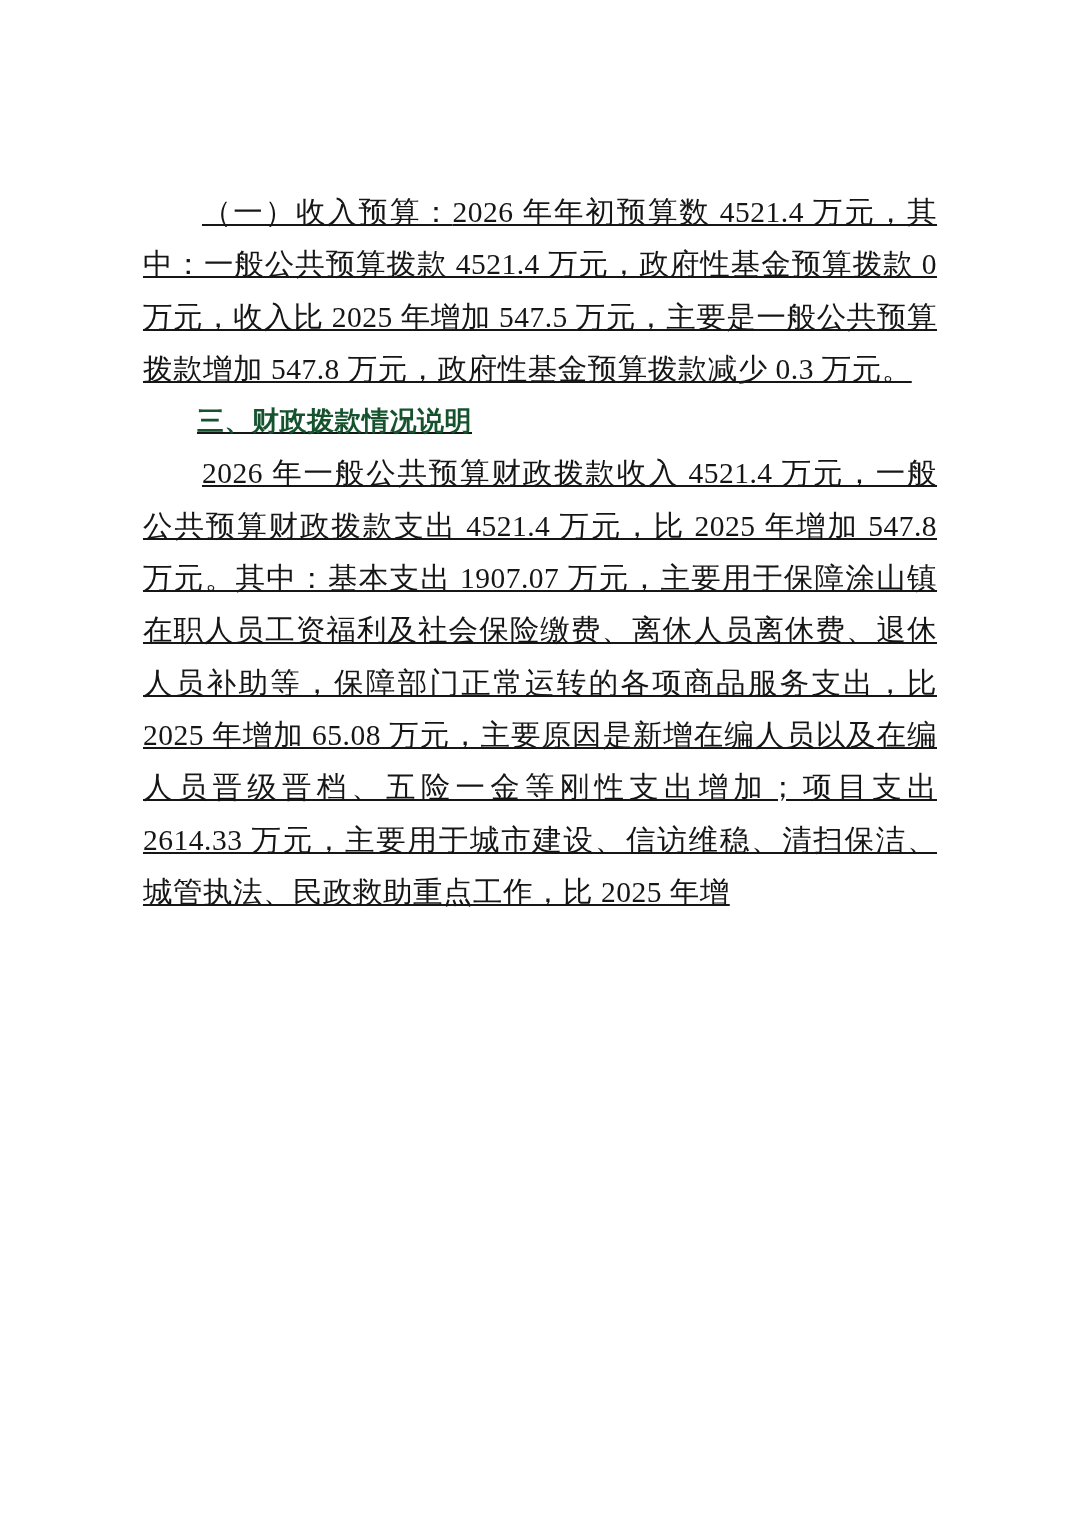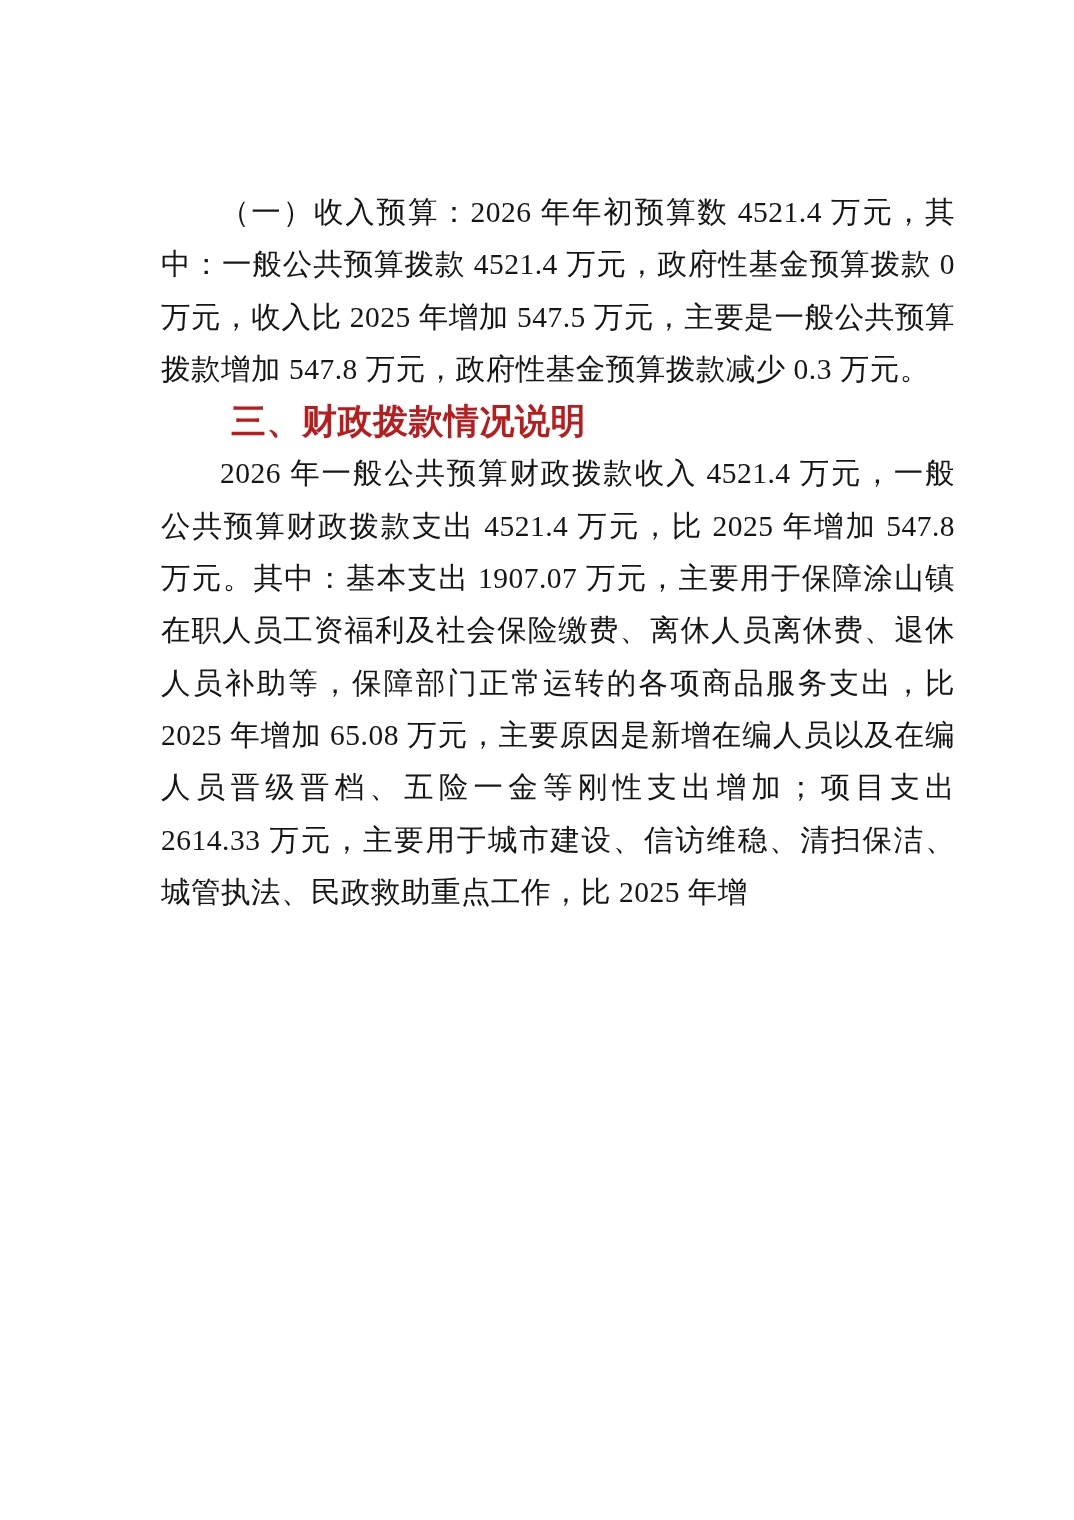--- a/index.html
+++ b/index.html
@@ -11,49 +11,50 @@
     position: relative;
     width: 1074px;
     height: 1520px;
     background: #ffffff;
     overflow: hidden;
     font-family: "Liberation Serif", "DejaVu Serif", serif;
     color: #161616;
   }
   .content {
     position: absolute;
-    left: 161px;
+    left: 143px;
     top: 186px;
     width: 794px;
+    text-decoration: underline;
   }
   .body-para {
     margin: 0;
     padding: 0;
     font-size: 29.5px;
     line-height: 52.3px;
     text-align: justify;
     text-indent: 2em;
     letter-spacing: 0.5px;
     font-weight: 400;
   }
   .para-label {
     
     font-style: normal;
   }
   .section-heading {
     margin: 0;
     padding: 0;
     font-family: "Liberation Sans", "DejaVu Sans", sans-serif;
     font-weight: 700;
-    font-size: 35px;
+    font-size: 27px;
     line-height: 52.3px;
     text-indent: 2em;
     text-align: left;
     letter-spacing: 0.5px;
-    color: #b91c1c;
+    color: #14532d;
   }
 </style>
 </head>
 <body>
 
 <div class="page">
   <div class="content">
 
     <p class="body-para"><span class="para-label">（一）收入预算：</span><span>2026 年年初预算数 4521.4 万元，其中：一般公共预算拨款 4521.4 万元，政府性基金预算拨款 0 万元，收入比 2025 年增加 547.5 万元，主要是一般公共预算拨款增加 547.8 万元，政府性基金预算拨款减少 0.3 万元。</span></p>
 

